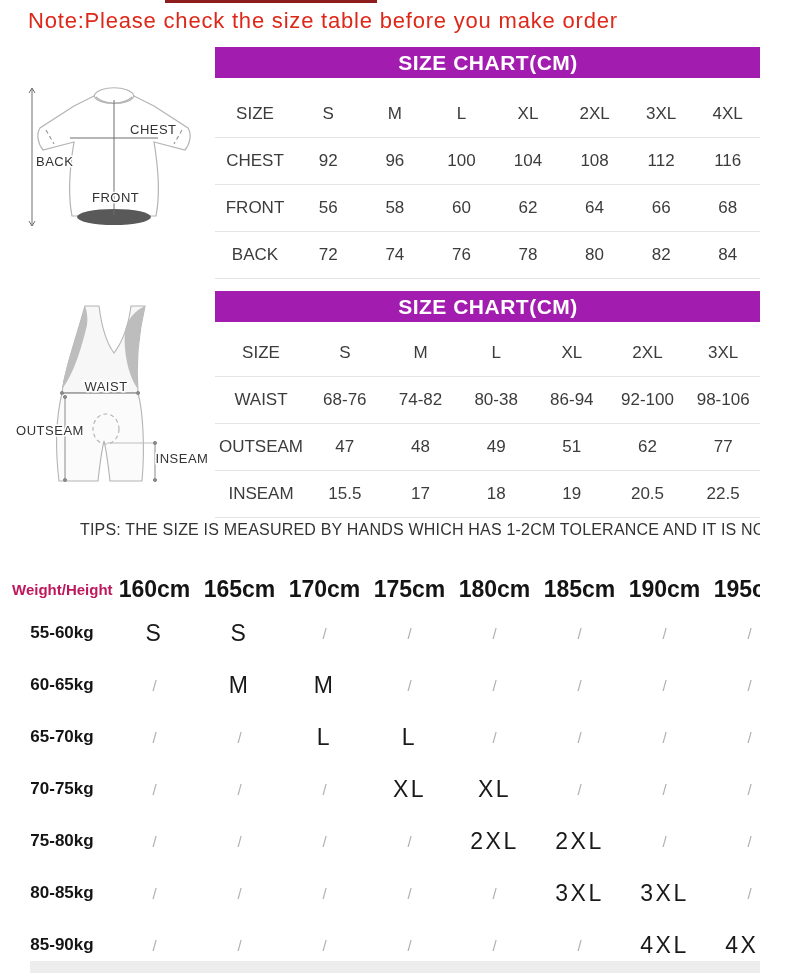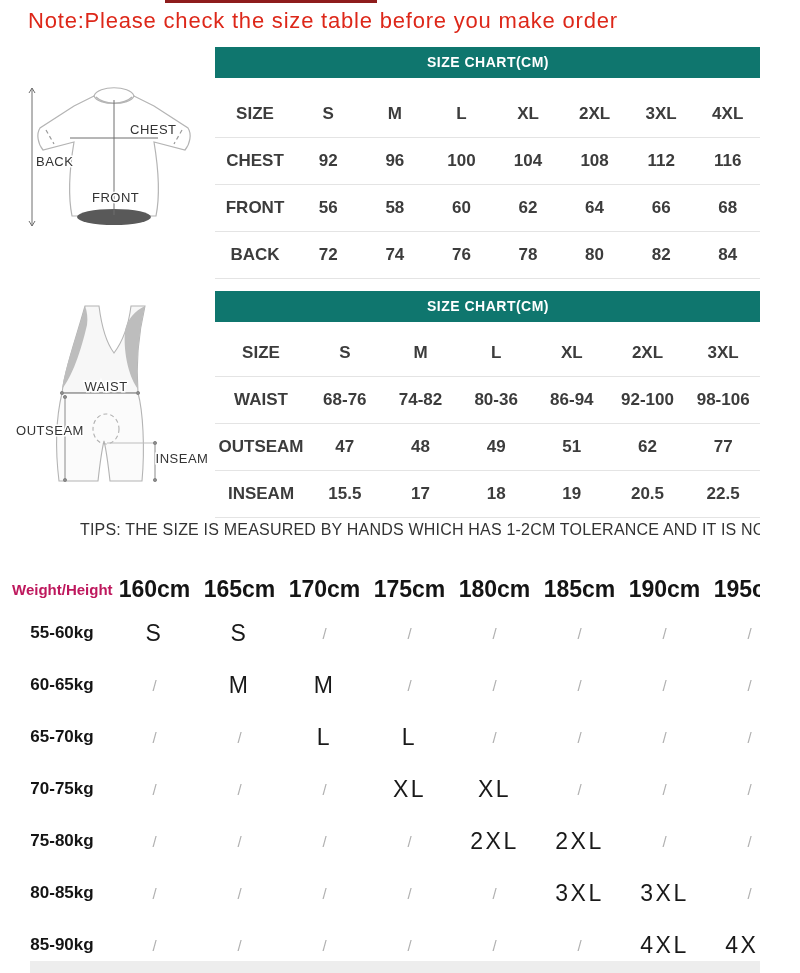--- a/index.html
+++ b/index.html
@@ -9,26 +9,26 @@
   .top-strip{position:absolute;left:165px;top:0;width:212px;height:3px;background:#8e1d1d;}
   .note{position:absolute;left:28px;top:8px;font-size:22px;letter-spacing:.8px;color:#dd2719;white-space:nowrap;}
 
   .jersey-svg{position:absolute;left:12px;top:66px;width:200px;height:215px;}
   .shorts-svg{position:absolute;left:15px;top:303px;width:200px;height:205px;}
   .dg-label{font-size:13px;fill:#333;letter-spacing:.5px;paint-order:stroke fill;stroke:#fff;stroke-width:3px;}
 
   .chart-block{position:absolute;left:215px;width:546px;}
   .block1{top:47px;}
   .block2{top:291px;}
-  .bar{height:31px;line-height:31px;background:#0f766e;color:#ffffff;font-size:14px;
+  .bar{height:31px;line-height:31px;background:#a21caf;color:#ffffff;font-size:21px;
        font-weight:bold;text-align:center;letter-spacing:.5px;}
   .block1 .size-table{margin-top:13px;}
   .block2 .size-table{margin-top:8px;}
   .t-row{display:grid;grid-template-columns:var(--cols);height:46px;align-items:center;
-         border-bottom:1px solid #e4e4e4;font-weight:bold;}
+         border-bottom:1px solid #e4e4e4;}
   .t-label,.t-cell{text-align:center;font-size:17px;color:#3c3c3c;}
 
   .tips{position:absolute;left:80px;top:521px;font-size:16px;color:#333;letter-spacing:.2px;white-space:nowrap;}
 
   .bottom-strip{position:absolute;left:30px;top:961px;width:770px;height:12px;background:#ededed;}
 
   .matrix{position:absolute;left:12px;top:571px;width:780px;}
   .m-row{display:grid;grid-template-columns:100px repeat(8,1fr);align-items:center;}
   .m-head{height:36px;}
   .m-corner{color:#be185d;font-weight:bold;font-size:15px;text-align:center;white-space:nowrap;}
@@ -149,21 +149,21 @@
           <div class="t-cell">M</div>
           <div class="t-cell">L</div>
           <div class="t-cell">XL</div>
           <div class="t-cell">2XL</div>
           <div class="t-cell">3XL</div>
         </div>
         <div class="t-row">
           <div class="t-label">WAIST</div>
           <div class="t-cell">68-76</div>
           <div class="t-cell">74-82</div>
-          <div class="t-cell">80-36</div>
+          <div class="t-cell">80-38</div>
           <div class="t-cell">86-94</div>
           <div class="t-cell">92-100</div>
           <div class="t-cell">98-106</div>
         </div>
         <div class="t-row">
           <div class="t-label">OUTSEAM</div>
           <div class="t-cell">47</div>
           <div class="t-cell">48</div>
           <div class="t-cell">49</div>
           <div class="t-cell">51</div>

